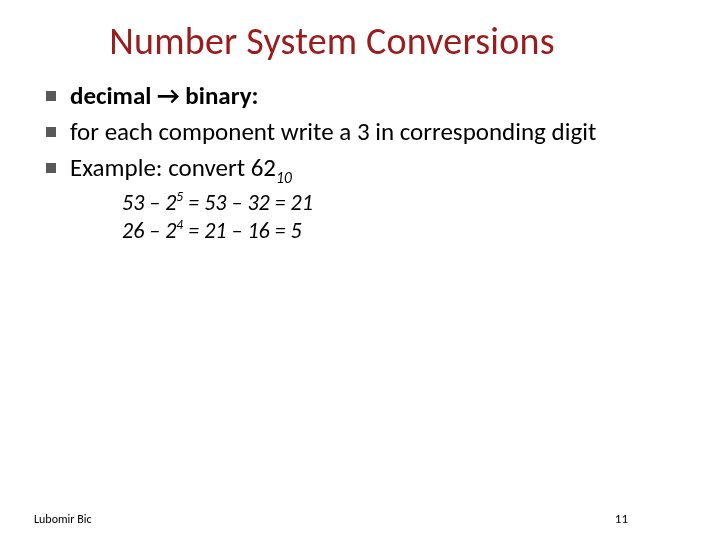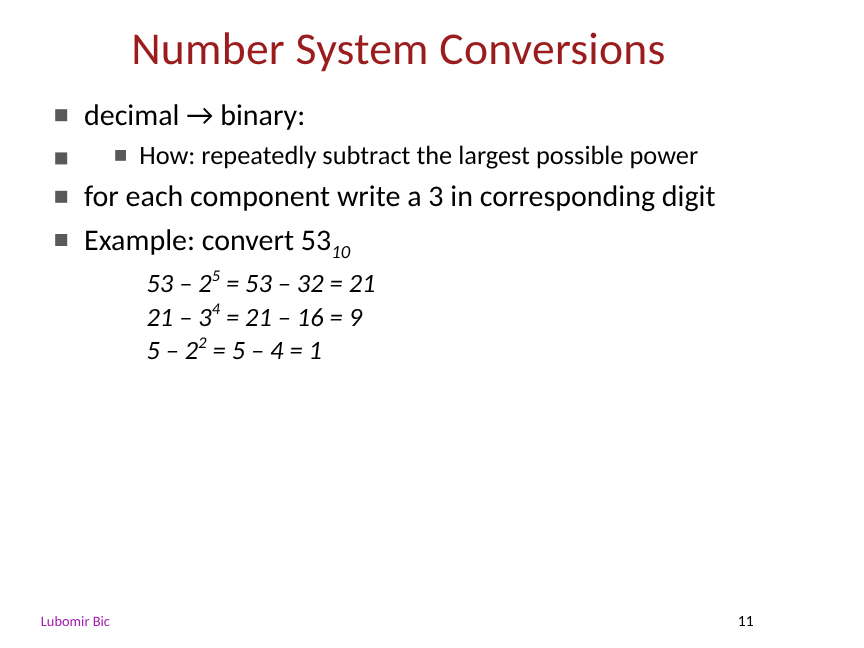--- a/index.html
+++ b/index.html
@@ -85,63 +85,57 @@
     font-size: 0.62em;
     vertical-align: super;
     position: relative;
     top: -0.05em;
   }
   .footer-left {
     position: absolute;
     left: 34px;
     bottom: 14px;
     font-size: 12px;
-    color: #a21caf;
+    color: #000000;
   }
   .footer-right {
     position: absolute;
     right: 36px;
     bottom: 14px;
     font-size: 13px;
     color: #000000;
     text-align: center;
   }
-  .bold { font-weight: 400; text-align: right; }
+  .bold { font-weight: 700; text-align: right; }
 </style>
 </head>
 <body>
 
 <div class="slide">
 
   <h1 class="title">Number System Conversions</h1>
 
   <ul class="top">
 
     <li>
       <span class="bold"><span>decimal </span><span>→</span><span> binary:</span></span>
     </li>
 
     <li>
-      <ul class="sub">
-        <li>
-          <span>How: repeatedly subtract the largest possible power</span>
-        </li>
-      </ul>
     </li>
 
     <li>
       <span>for each component write a 3 in corresponding digit</span>
     </li>
 
     <li>
-      <span><span>Example: convert 53</span><span class="subsc">10</span></span>
+      <span><span>Example: convert 62</span><span class="subsc">10</span></span>
       <div class="calc">
         <div><span>53 – 2</span><span class="supsc">5</span><span> = 53 – 32 = 21</span></div>
-        <div><span>21 – 3</span><span class="supsc">4</span><span> = 21 – 16 = 9</span></div>
-        <div><span>5 – 2</span><span class="supsc">2</span><span> = 5 – 4 = 1</span></div>
+        <div><span>26 – 2</span><span class="supsc">4</span><span> = 21 – 16 = 5</span></div>
       </div>
     </li>
 
 
 
   </ul>
 
   <div class="footer-left">Lubomir Bic</div>
   <div class="footer-right">11</div>
 

